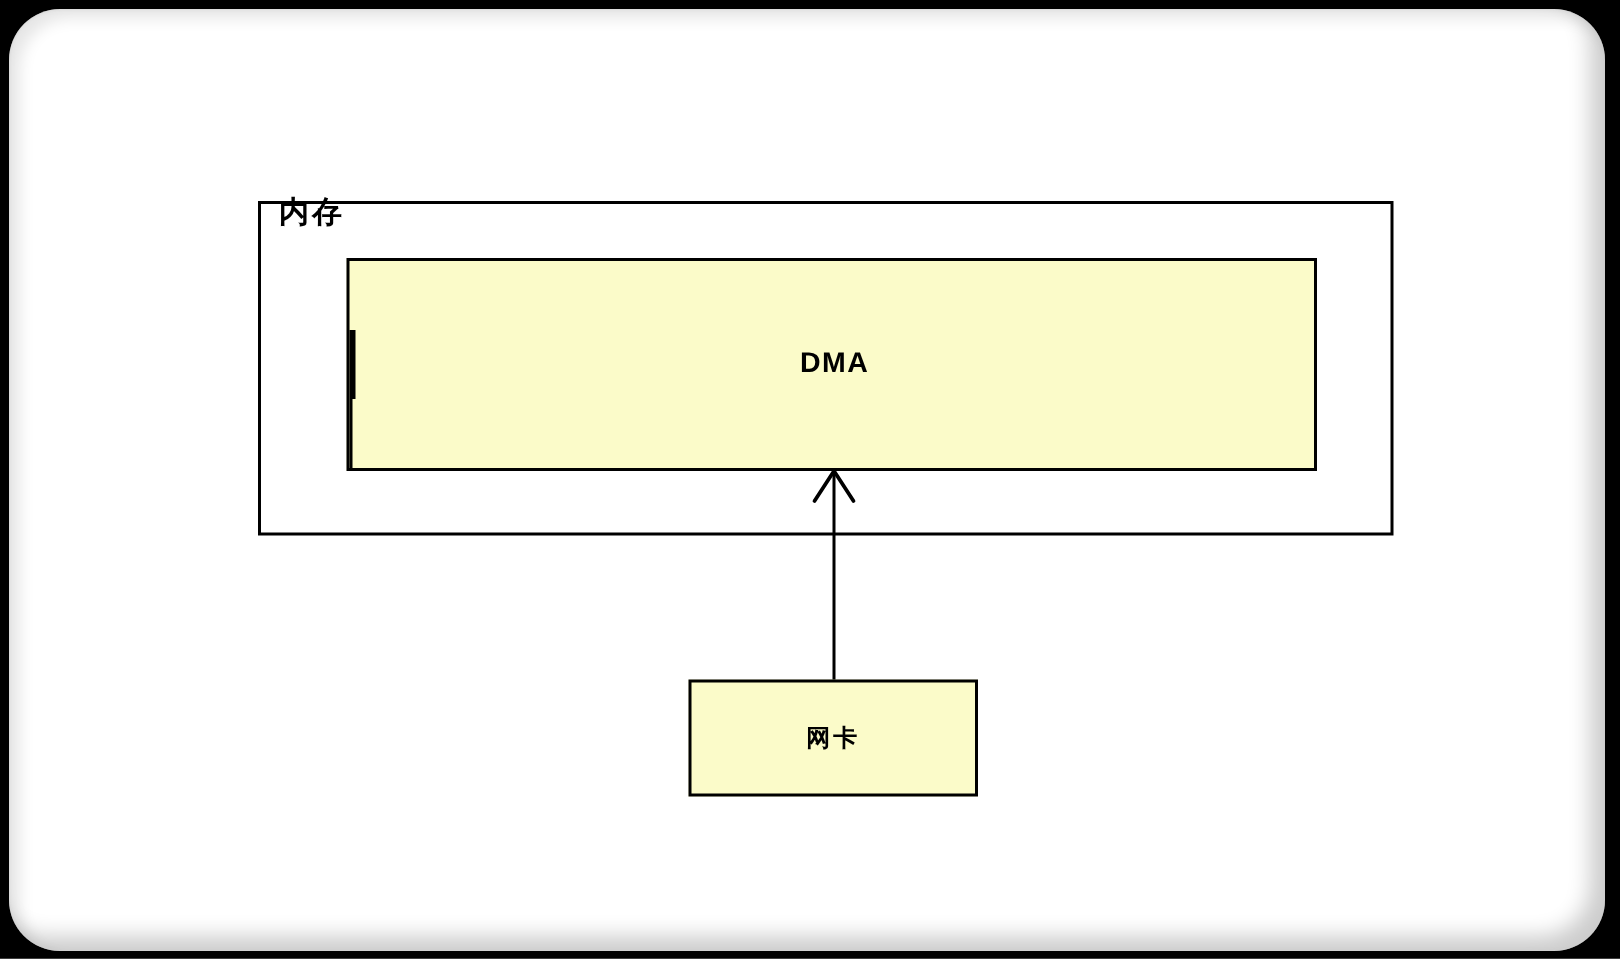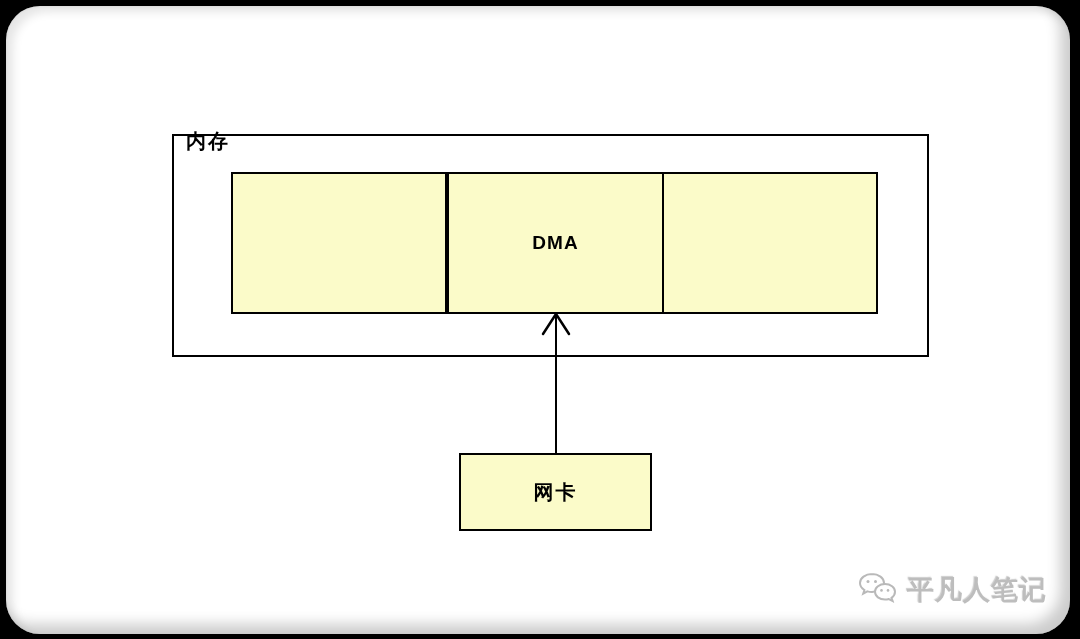--- a/index.html
+++ b/index.html
@@ -45,20 +45,21 @@
     border: 2px solid var(--border);
     background: transparent;
   }
   .memory-cells {
     position: absolute;
     left: 231px; top: 172px;
     width: 647px; height: 142px;
     border: 2px solid var(--border);
     background: var(--box-fill);
     display: flex;
+    flex-direction: column;
   }
   .memory-cell { flex: 1 1 0; display: flex; align-items: center; justify-content: center; }
   .memory-cell.divider-thick { border-left: 4px solid var(--border); }
   .memory-cell.divider-thin  { border-left: 2px solid var(--border); }
   .dma-label {
     font-size: 19px;
     font-weight: 600;
     color: var(--border);
     letter-spacing: 1px;
   }
@@ -73,21 +74,21 @@
 
   .nic-box {
     position: absolute;
     left: 459px; top: 453px;
     width: 193px; height: 78px;
     background: var(--box-fill);
     border: 2px solid var(--border);
     display: flex; align-items: center; justify-content: center;
   }
   .nic-label {
-    font-size: 20px;
+    font-size: 16px;
     font-weight: 700;
     color: var(--border);
     letter-spacing: 2px;
   }
 
   .watermark {
     position: absolute;
     left: 854px; top: 570px;
     display: flex; align-items: center; gap: 5px;
     z-index: 5;
@@ -123,29 +124,14 @@
 
   <div class="arrow-line"></div>
   <svg class="arrow-head" width="32" height="26" viewBox="0 0 32 26">
     <polyline points="3,23 16,3 29,23" fill="none" stroke="#000000" stroke-width="2.5" stroke-linecap="round" stroke-linejoin="round"></polyline>
   </svg>
 
   <div class="nic-box">
     <span class="nic-label">网卡</span>
   </div>
 
-  <div class="watermark">
-    <svg class="wechat-icon" width="48" height="40" viewBox="0 0 48 40">
-      <g fill="#ffffff" stroke="#b9b9b9" stroke-width="2">
-        <path d="M18 4 C11.4 4 6 8 6 13 C6 16 7.8 18.4 10.4 20 L9.2 23.6 L13.4 21.4 C14.8 21.8 16.4 22 18 22 C24.6 22 30 18 30 13 C30 8 24.6 4 18 4 Z"></path>
-        <path d="M31 14 C25.5 14 21 17.4 21 21.8 C21 26.2 25.5 29.6 31 29.6 C32.3 29.6 33.6 29.4 34.8 29 L38.6 31 L37.5 27.8 C39.7 26.4 41 24.2 41 21.8 C41 17.4 36.5 14 31 14 Z"></path>
-      </g>
-      <g fill="#b9b9b9">
-        <circle cx="14" cy="11.4" r="1.5"></circle>
-        <circle cx="21.5" cy="11.4" r="1.5"></circle>
-        <circle cx="27.5" cy="20.4" r="1.3"></circle>
-        <circle cx="34" cy="20.4" r="1.3"></circle>
-      </g>
-    </svg>
-    <span class="watermark-text">平凡人笔记</span>
-  </div>
 
 </div>
 
 </body></html>

